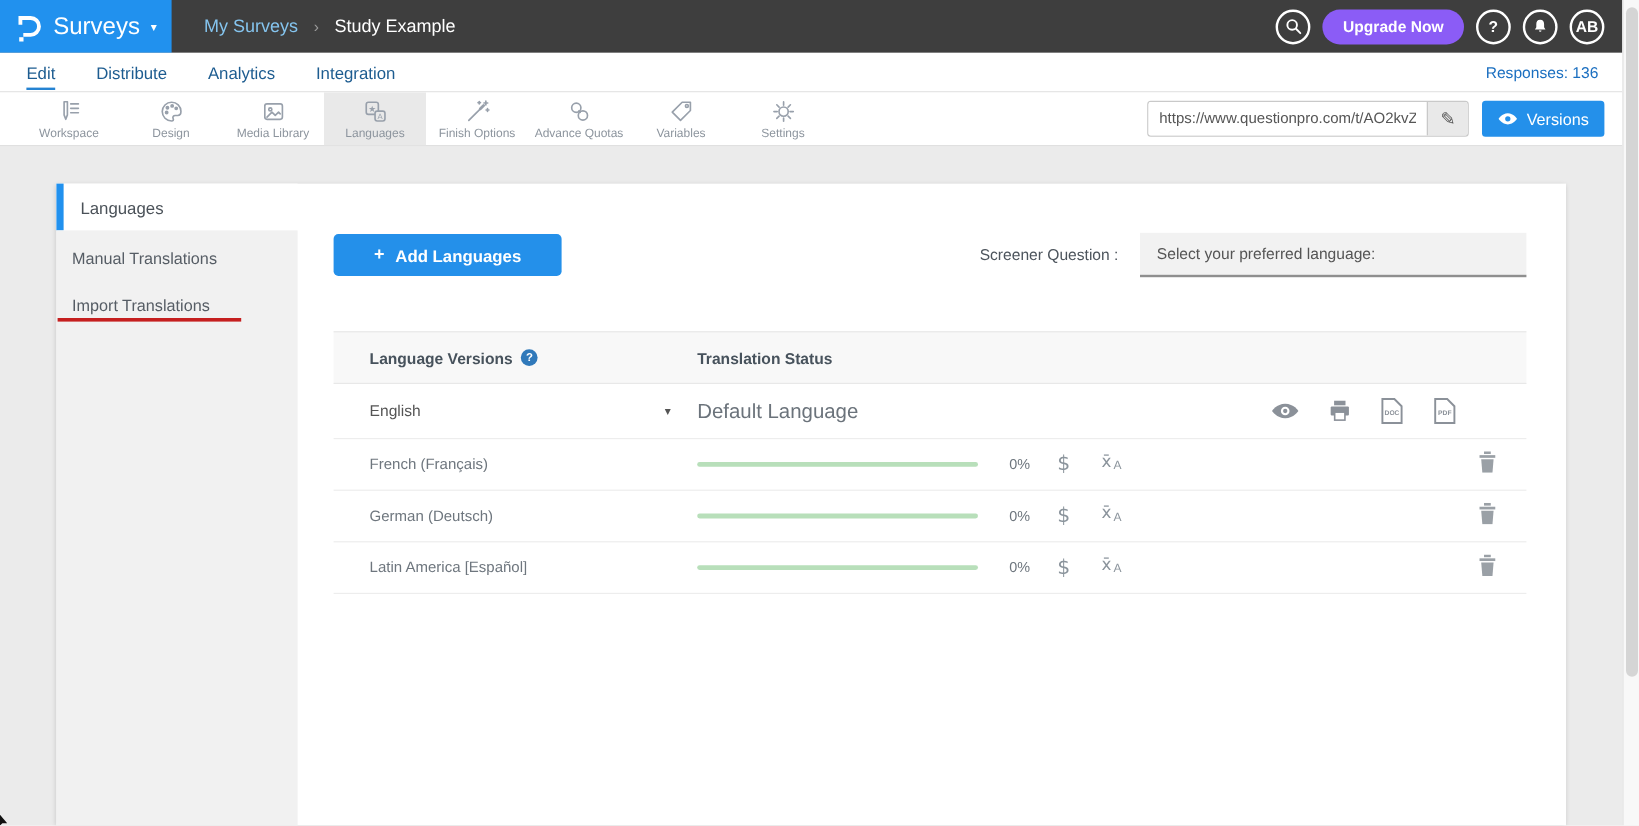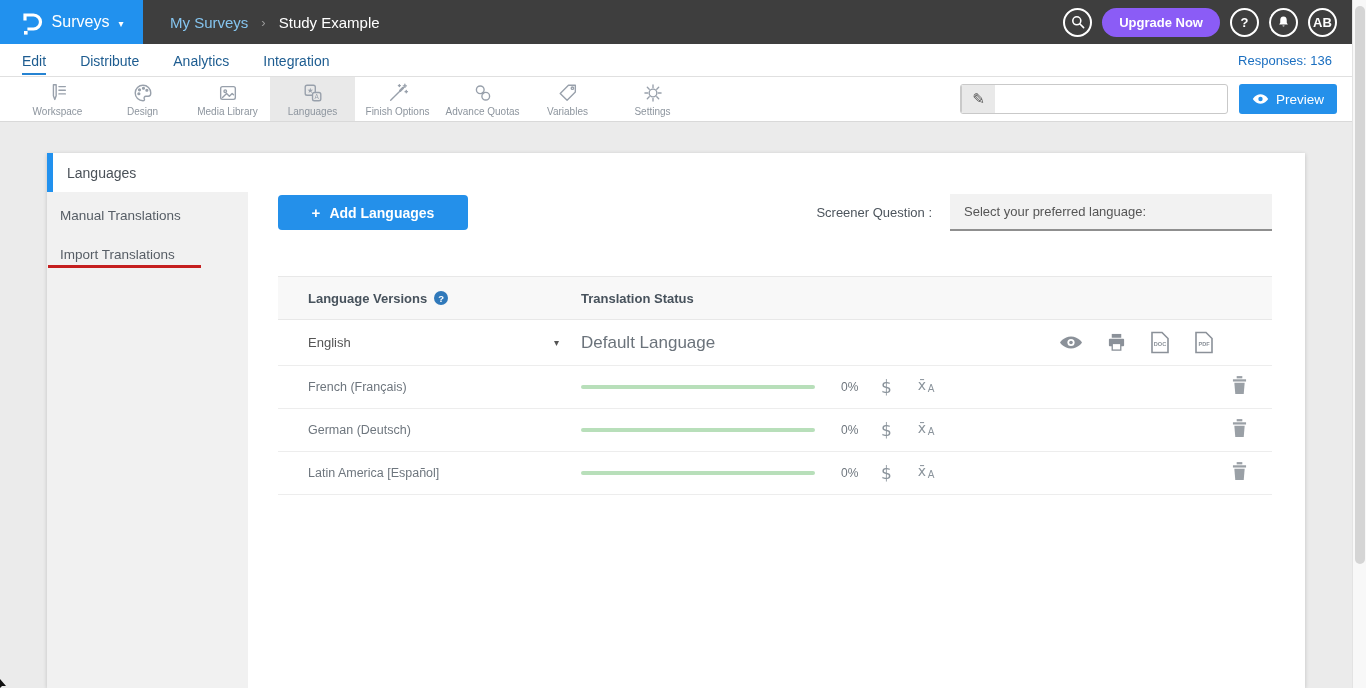--- a/index.html
+++ b/index.html
@@ -2,21 +2,21 @@
 <html><head>
 <meta charset="utf-8">
 <style>
   * { margin:0; padding:0; box-sizing:border-box; }
   html,body { width:1366px; height:688px; overflow:hidden; }
   body { font-family:"Liberation Sans", sans-serif; background:#ebebeb; position:relative; color:#555; }
 
   
   .topbar { position:absolute; left:0; top:0; width:1352px; height:44px; background:#3e3e3e; display:flex; align-items:center; }
   .logo-box { width:143px; height:44px; background:#2191ee; display:flex; align-items:center; justify-content:center; gap:9px; cursor:pointer; }
-  .logo-box .prod { color:#fff; font-size:16px; }
+  .logo-box .prod { color:#fff; font-size:20px; }
   .logo-box .caret { color:#fff; font-size:10px; margin-top:2px; }
   .breadcrumb { display:flex; align-items:center; gap:13px; margin-left:27px; }
   .bc-parent { color:#85c4ee; font-size:15px; cursor:pointer; }
   .bc-sep { color:#9b9b9b; font-size:13px; }
   .bc-current { color:#fff; font-size:15px; }
   .topbar-right { margin-left:auto; margin-right:15px; display:flex; align-items:center; gap:10px; }
   .circle-btn { width:29px; height:29px; border:2px solid #fff; border-radius:50%; display:flex; align-items:center; justify-content:center; color:#fff; font-weight:bold; font-size:13px; cursor:pointer; }
   .upgrade-btn { height:29px; padding:0 17px; background:#8b5cf6; border:none; border-radius:15px; color:#fff; font-weight:bold; font-size:13px; font-family:inherit; cursor:pointer; }
 
   
@@ -198,30 +198,31 @@
   </div>
   <div class="tool-item">
     <svg viewBox="0 0 24 24">
       <circle cx="12" cy="12" r="4.2"></circle>
       <path d="M12 3.2v3M12 17.8v3M3.2 12h3M17.8 12h3M5.8 5.8l2.1 2.1M16.1 16.1l2.1 2.1M18.2 5.8l-2.1 2.1M7.9 16.1l-2.1 2.1"></path>
     </svg>
     <span class="tool-label">Settings</span>
   </div>
   <div class="toolbar-right">
     <div class="url-box">
+      <input type="text" value="https://www.questionpro.com/t/AO2kvZ" style="">
       <div class="url-edit">
           <span>✎</span>
         </div>
     </div>
     <button class="preview-btn">
       <svg width="17" height="12" viewBox="0 0 20 14">
         <path d="M1 7s3.2-5.5 9-5.5S19 7 19 7s-3.2 5.5-9 5.5S1 7 1 7z" fill="#fff"></path>
         <circle cx="10" cy="7" r="2.6" fill="#2490ea"></circle>
       </svg>
-      <span>Preview</span>
+      <span>Versions</span>
     </button>
   </div>
 </div>
 
 <div class="content">
   <div class="card">
 
     <div class="sidebar">
       <div class="sb-header">
           <span>Languages</span>

